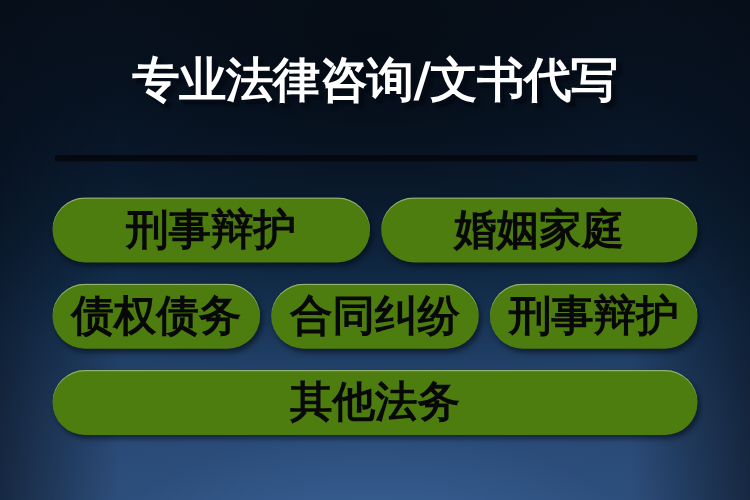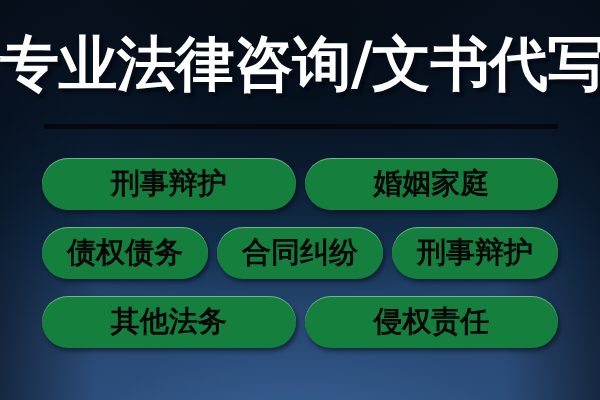--- a/index.html
+++ b/index.html
@@ -60,21 +60,21 @@
   }
 
   
   .headline {
     position: absolute;
     top: 28px;
     left: 0;
     width: 600px;
     text-align: center;
     color: #ffffff;
-    font-size: 59px;
+    font-size: 38px;
     line-height: 72px;
     font-weight: 700;
     letter-spacing: -0.5px;
     white-space: nowrap;
     text-shadow:
       3px 3px 0 rgba(5, 12, 22, 0.95),
       4px 4px 2px rgba(3, 8, 16, 0.75);
   }
 
   
@@ -102,27 +102,27 @@
   .pill-row {
     display: flex;
     flex-direction: row;
     justify-content: space-between;
     gap: 9px;
   }
 
   .pill {
     flex: 1 1 0;
     height: 52px;
-    background: #15803d;
+    background: #4d7c0f;
     border-radius: 26px;
     display: flex;
     align-items: center;
     justify-content: center;
     color: #080808;
-    font-size: 29px;
+    font-size: 34px;
     font-weight: 700;
     letter-spacing: 0px;
     white-space: nowrap;
     box-shadow:
       2px 3px 4px rgba(3, 9, 18, 0.55),
       0 1px 0 rgba(255, 255, 255, 0.4) inset;
     user-select: none;
   }
 </style>
 </head>
@@ -146,18 +146,17 @@
     </div>
 
     <div class="pill-row">
       <div class="pill">债权债务</div>
       <div class="pill">合同纠纷</div>
       <div class="pill">刑事辩护</div>
     </div>
 
     <div class="pill-row">
       <div class="pill">其他法务</div>
-      <div class="pill">侵权责任</div>
     </div>
 
   </div>
 
 </div>
 
 </body></html>

